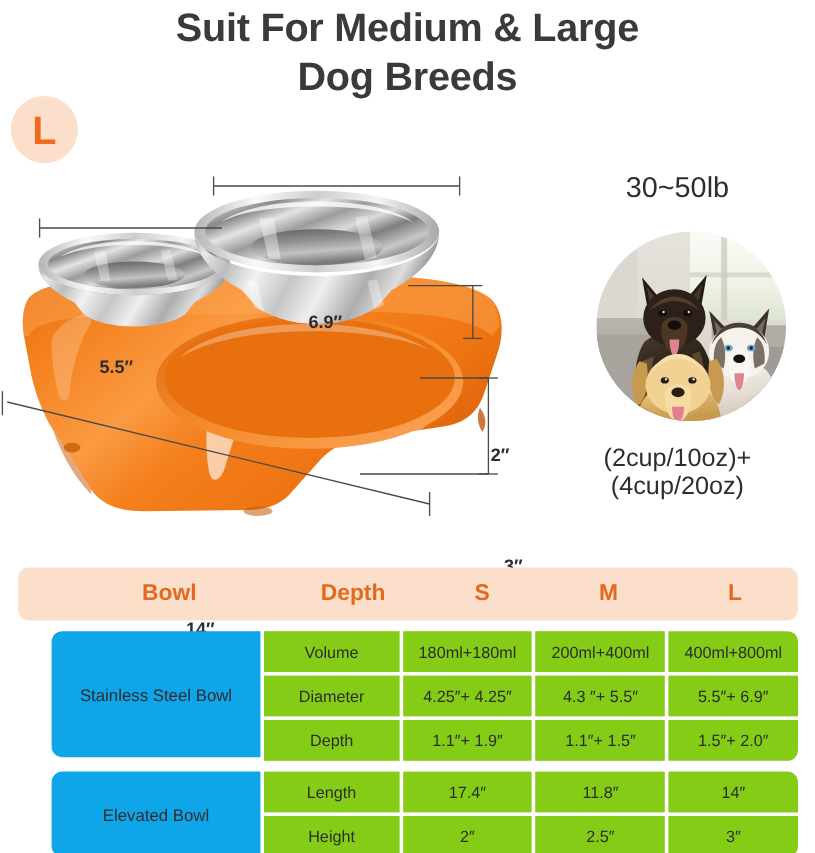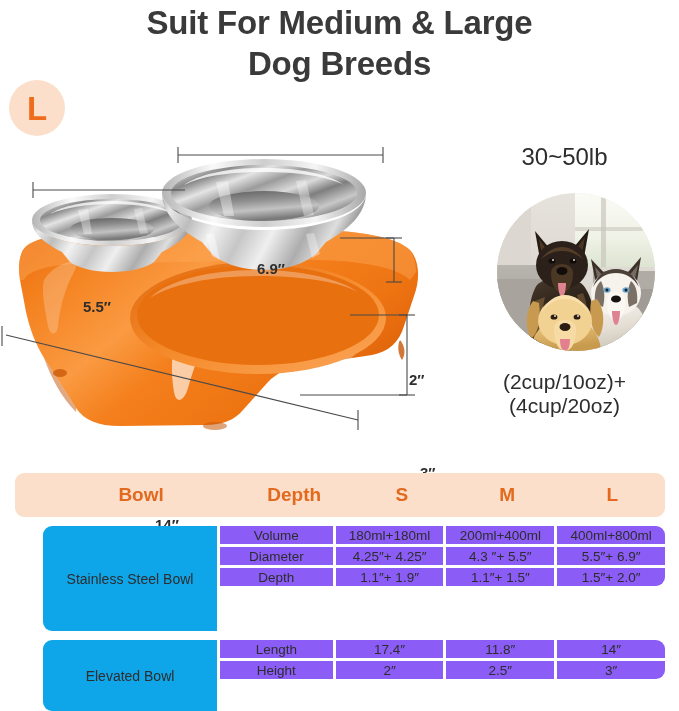--- a/index.html
+++ b/index.html
@@ -139,22 +139,22 @@
   .group .body-row:last-child { margin-bottom: 0; }
   .cell {
     box-sizing: border-box;
   }
   .c1 { width: 205px; margin-left: 28px; }
   .c2 { width: 115px; }
   .c3 { width: 110px; }
   .c4 { width: 110px; }
   .c5 { width: 110px; }
   .data-cell {
-    background: #8b5cf6;
-    height: 18px;
+    background: #84cc16;
+    height: 34px;
     display: flex;
     align-items: center;
     justify-content: center;
     font-size: 13.5px;
     color: #2d2d2d;
     margin-right: 3px;
   }
   .data-cell:last-child { margin-right: 0; }
   .label-col {
     background: #0ea5e9;

